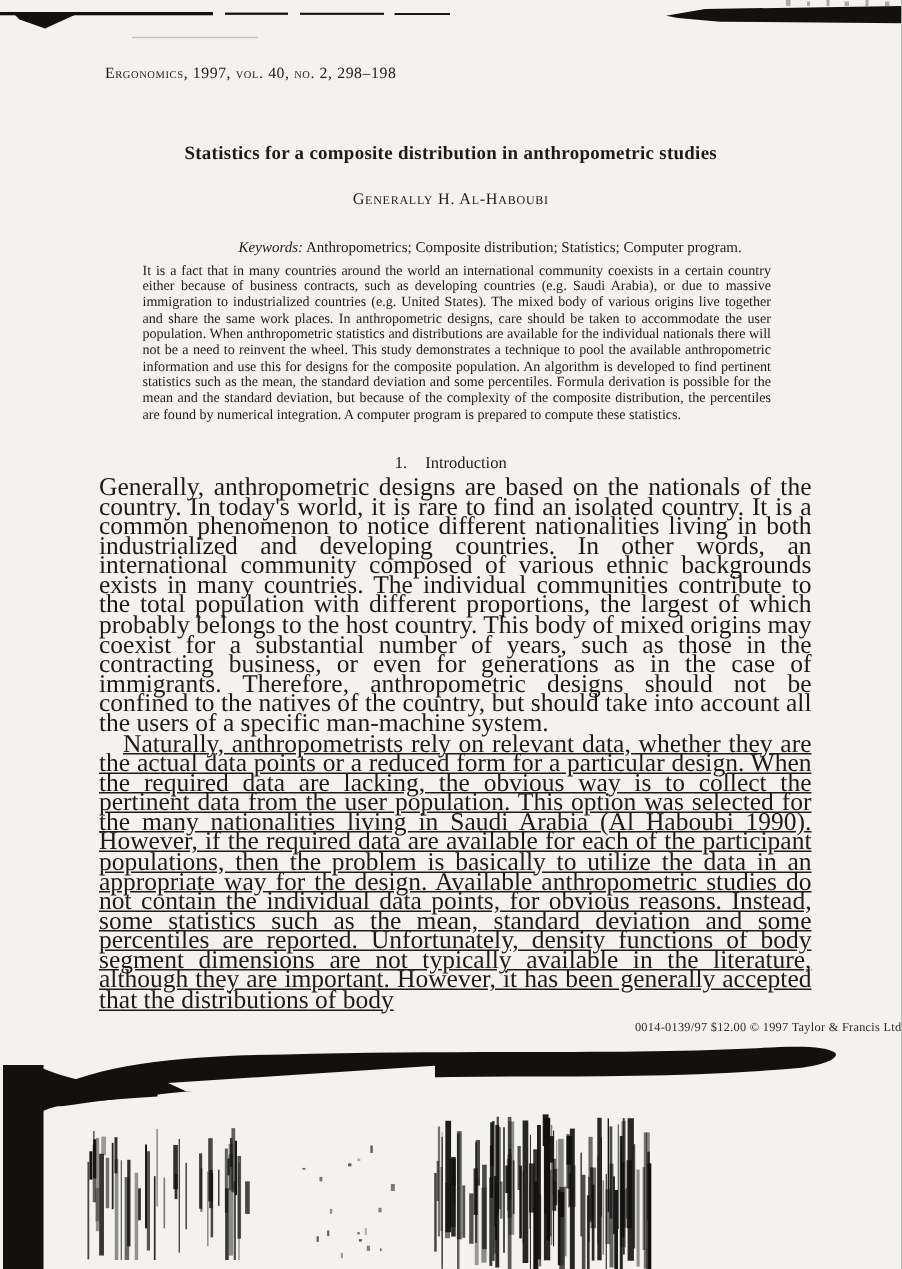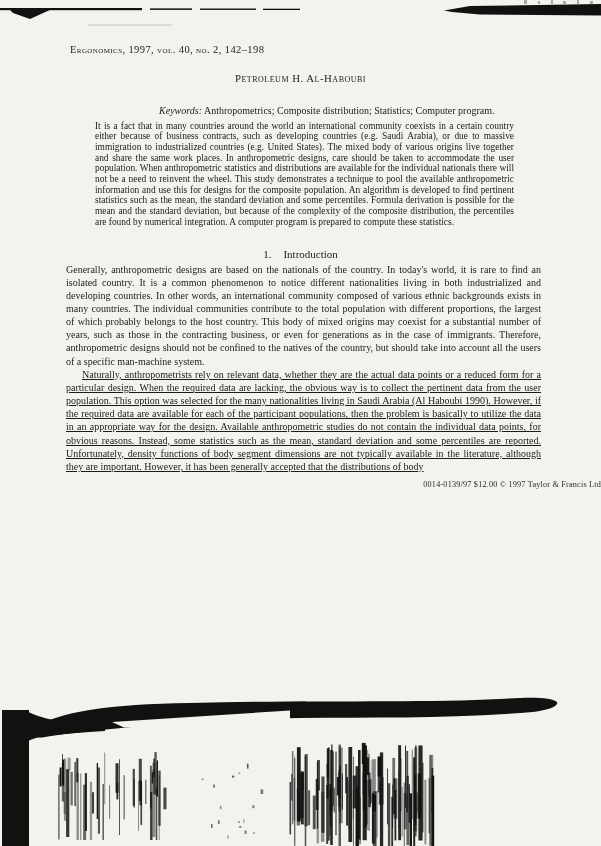--- a/index.html
+++ b/index.html
@@ -56,21 +56,21 @@
   }
   .section-heading{
     margin-top:20px;
     text-align:center;
     font-size:11px;
     font-weight:normal;
   }
   .section-heading .sec-num{margin-right:12px;}
   .body-text{
     margin:3px 60px 0 66px;
-    font-size:10px;
+    font-size:17px;
     line-height:13.15px;
     text-align:justify;
   }
   .body-text p{margin:0;}
   .body-text p.indented{text-indent:16px;text-decoration:underline;}
   .footer-line{
     margin-top:7px;
     text-align:right;
     font-size:8.2px;
     letter-spacing:.2px;
@@ -96,24 +96,25 @@
       <rect x="538" y="1" width="2" height="3"></rect>
       <rect x="551" y="0" width="2" height="4"></rect>
       <rect x="563" y="1" width="3" height="3"></rect>
       <rect x="577" y="0" width="2" height="4"></rect>
       <rect x="590" y="1" width="3" height="3"></rect>
     </g>
     <rect x="88" y="24.5" width="84" height="1" fill="#c6c4c0"></rect>
   </svg>
 
   <div class="content">
-    <div class="journal-line">Ergonomics, 1997, vol. 40, no. 2, 142–198</div>
-
-
-    <div class="author">Petroleum H. Al-Haboubi</div>
+    <div class="journal-line">Ergonomics, 1997, vol. 40, no. 2, 298–198</div>
+
+    <h1 class="paper-title" style="font-family:inherit;">Statistics for a composite distribution in anthropometric studies</h1>
+
+    <div class="author">Generally H. Al-Haboubi</div>
 
 
     <div class="keywords">
       <span class="kw-label">Keywords:</span><span> Anthropometrics; Composite distribution; Statistics; Computer program.</span>
     </div>
 
     <div class="abstract">It is a fact that in many countries around the world an international community coexists in a certain country either because of business contracts, such as developing countries (e.g. Saudi Arabia), or due to massive immigration to industrialized countries (e.g. United States). The mixed body of various origins live together and share the same work places. In anthropometric designs, care should be taken to accommodate the user population. When anthropometric statistics and distributions are available for the individual nationals there will not be a need to reinvent the wheel. This study demonstrates a technique to pool the available anthropometric information and use this for designs for the composite population. An algorithm is developed to find pertinent statistics such as the mean, the standard deviation and some percentiles. Formula derivation is possible for the mean and the standard deviation, but because of the complexity of the composite distribution, the percentiles are found by numerical integration. A computer program is prepared to compute these statistics.</div>
 
     <div class="section-heading">
       <span class="sec-num">1.</span><span>Introduction</span>

